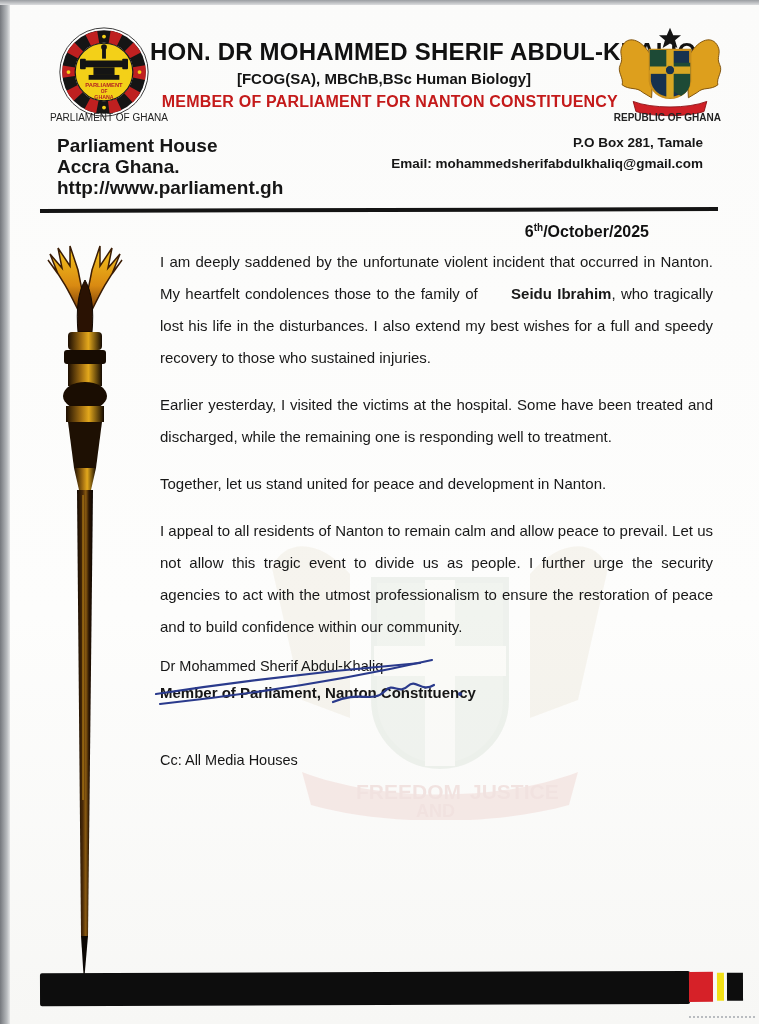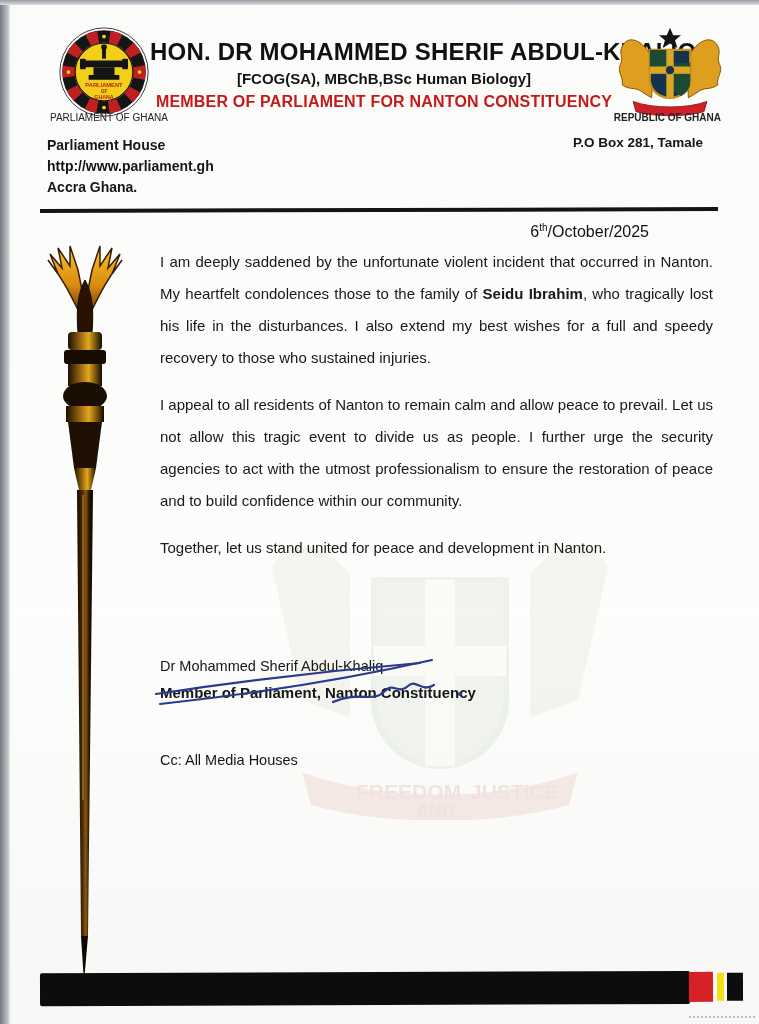--- a/index.html
+++ b/index.html
@@ -10,40 +10,40 @@
   }
   
   .scan-edge-left{position:absolute;left:0;top:0;width:10px;height:100%;
     background:linear-gradient(90deg,#75787d,#b9bcbf 70%,#e4e5e6);}
   .scan-edge-top{position:absolute;left:0;top:0;width:100%;height:5px;
     background:linear-gradient(180deg,#9a9da1,#dcdddf);}
   
   .hdr-center{position:absolute;left:150px;top:38px;width:468px;text-align:center;}
   .hdr-name{font-size:24px;font-weight:bold;letter-spacing:.2px;color:#111;white-space:nowrap;}
   .hdr-cred{font-size:15px;font-weight:bold;margin-top:4px;color:#141414;}
-  .hdr-role{font-size:16px;font-weight:bold;margin-top:6px;letter-spacing:.2px;white-space:nowrap;}
+  .hdr-role{font-size:16px;font-weight:bold;margin-top:6px;letter-spacing:.2px;white-space:nowrap;text-align:right;}
   .logo-left{position:absolute;left:56px;top:26px;width:96px;height:96px;}
   .logo-right{position:absolute;left:614px;top:26px;width:112px;height:92px;}
   .caption-left{position:absolute;left:50px;top:112px;font-size:10px;font-weight:normal;color:#222;}
   .caption-right{position:absolute;right:38px;top:112px;font-size:10px;font-weight:bold;color:#222;}
   
-  .contact-left{position:absolute;left:47px;top:135px;font-size:14px;font-weight:bold;line-height:21px;color:#161616;}
+  .contact-left{position:absolute;left:57px;top:135px;font-size:19px;font-weight:bold;line-height:21px;color:#161616;}
   .contact-right{position:absolute;right:56px;top:132px;font-size:13.5px;font-weight:bold;line-height:21px;text-align:right;color:#161616;}
   
   .refs{position:absolute;left:57px;top:192px;font-size:11px;color:#333;width:600px;}
   .refs span.lbl{font-weight:bold;color:#222;}
   .refs .myref{margin-left:58px;}
   .rule{position:absolute;left:40px;top:208px;width:678px;height:4px;background:#141414;transform:rotate(-.15deg);}
   
-  .date{position:absolute;right:110px;top:222px;font-size:16px;font-weight:normal;color:#111;}
+  .date{position:absolute;right:110px;top:222px;font-size:16px;font-weight:bold;color:#111;}
   .date sup{font-size:10px;}
   
   .body-text{position:absolute;left:160px;top:246px;width:553px;font-size:15px;line-height:32px;text-align:justify;color:#181818;}
   .body-text p{margin:0 0 15px 0;}
-  .body-text .b{font-weight:bold;}
+  .body-text .b{font-weight:bold;margin-left:28px;}
   
   .sig-block{position:absolute;left:160px;top:658px;font-size:14.5px;color:#161616;}
   .sig-title{font-weight:bold;font-size:15px;margin-top:10px;}
   .sig-ink{position:absolute;left:148px;top:648px;width:350px;height:72px;pointer-events:none;}
   .cc-line{position:absolute;left:160px;top:752px;font-size:14.5px;font-weight:normal;color:#161616;}
   
   .watermark{position:absolute;left:250px;top:520px;width:380px;height:300px;opacity:.12;pointer-events:none;}
   
   .mace{position:absolute;left:38px;top:240px;width:96px;height:744px;}
   
@@ -111,25 +111,26 @@
     <circle cx="60" cy="48" r="5" fill="#16324f" stroke="#d8a723" stroke-width="1.2"></circle>
 
     <path d="M20,82 C40,90 80,90 100,82 L97,93 C78,99 42,99 23,93 Z" fill="#cf2026" stroke="#8e1216" stroke-width="1"></path>
   </svg>
 
   <div class="caption-left">PARLIAMENT OF GHANA</div>
   <div class="caption-right">REPUBLIC OF GHANA</div>
 
   <div class="contact-left">
     <div>Parliament House</div>
+    <div>Accra Ghana.</div>
     <div>http://www.parliament.gh</div>
-    <div>Accra Ghana.</div>
   </div>
   <div class="contact-right">
     <div>P.O Box 281, Tamale</div>
+    <div>Email: mohammedsherifabdulkhaliq@gmail.com</div>
   </div>
 
   <div class="rule"></div>
 
   <div class="date">
     <span>6</span><sup>th</sup><span>/October/2025</span>
   </div>
 
   <svg class="watermark" viewBox="0 0 120 100">
     <path d="M38,20 h44 v40 a22,22 0 0 1 -22,22 a22,22 0 0 1 -22,-22 Z" fill="#9db89a" stroke="#8aa487" stroke-width="2"></path>
@@ -138,22 +139,23 @@
     <path d="M30,18 C20,6 8,6 4,16 L14,60 L30,66 Z" fill="#c9b78e"></path>
     <path d="M90,18 C100,6 112,6 116,16 L106,60 L90,66 Z" fill="#c9b78e"></path>
     <path d="M14,84 C40,94 80,94 106,84 L103,95 C78,102 42,102 17,95 Z" fill="#d06a60"></path>
     <text x="32" y="93" font-size="7" fill="#b23c35" font-family="Liberation Sans, sans-serif" font-weight="bold">FREEDOM</text>
     <text x="70" y="93" font-size="7" fill="#b23c35" font-family="Liberation Sans, sans-serif" font-weight="bold">JUSTICE</text>
     <text x="52" y="99" font-size="6" fill="#b23c35" font-family="Liberation Sans, sans-serif" font-weight="bold">AND</text>
   </svg>
 
   <div class="body-text">
     <p><span>I am deeply saddened by the unfortunate violent incident that occurred in Nanton. My heartfelt condolences those to the family of </span><span class="b">Seidu Ibrahim</span><span>, who tragically lost his life in the disturbances. I also extend my best wishes for a full and speedy recovery to those who sustained injuries.</span></p>
+    <p>Earlier yesterday, I visited the victims at the hospital. Some have been treated and discharged, while the remaining one is responding well to treatment.</p>
+    <p>Together, let us stand united for peace and development in Nanton.</p>
     <p>I appeal to all residents of Nanton to remain calm and allow peace to prevail. Let us not allow this tragic event to divide us as people. I further urge the security agencies to act with the utmost professionalism to ensure the restoration of peace and to build confidence within our community.</p>
-    <p>Together, let us stand united for peace and development in Nanton.</p>
   </div>
 
   <div class="sig-block">
     <div>Dr Mohammed Sherif Abdul-Khaliq</div>
     <div class="sig-title">Member of Parliament, Nanton Constituency</div>
   </div>
   <svg class="sig-ink" viewBox="0 0 350 72">
     <g fill="none" stroke="#2a3a8c" stroke-width="2.2" stroke-linecap="round">
       <path d="M8,46 Q140,26 272,15"></path>
       <path d="M284,12 Q160,40 12,56"></path>

